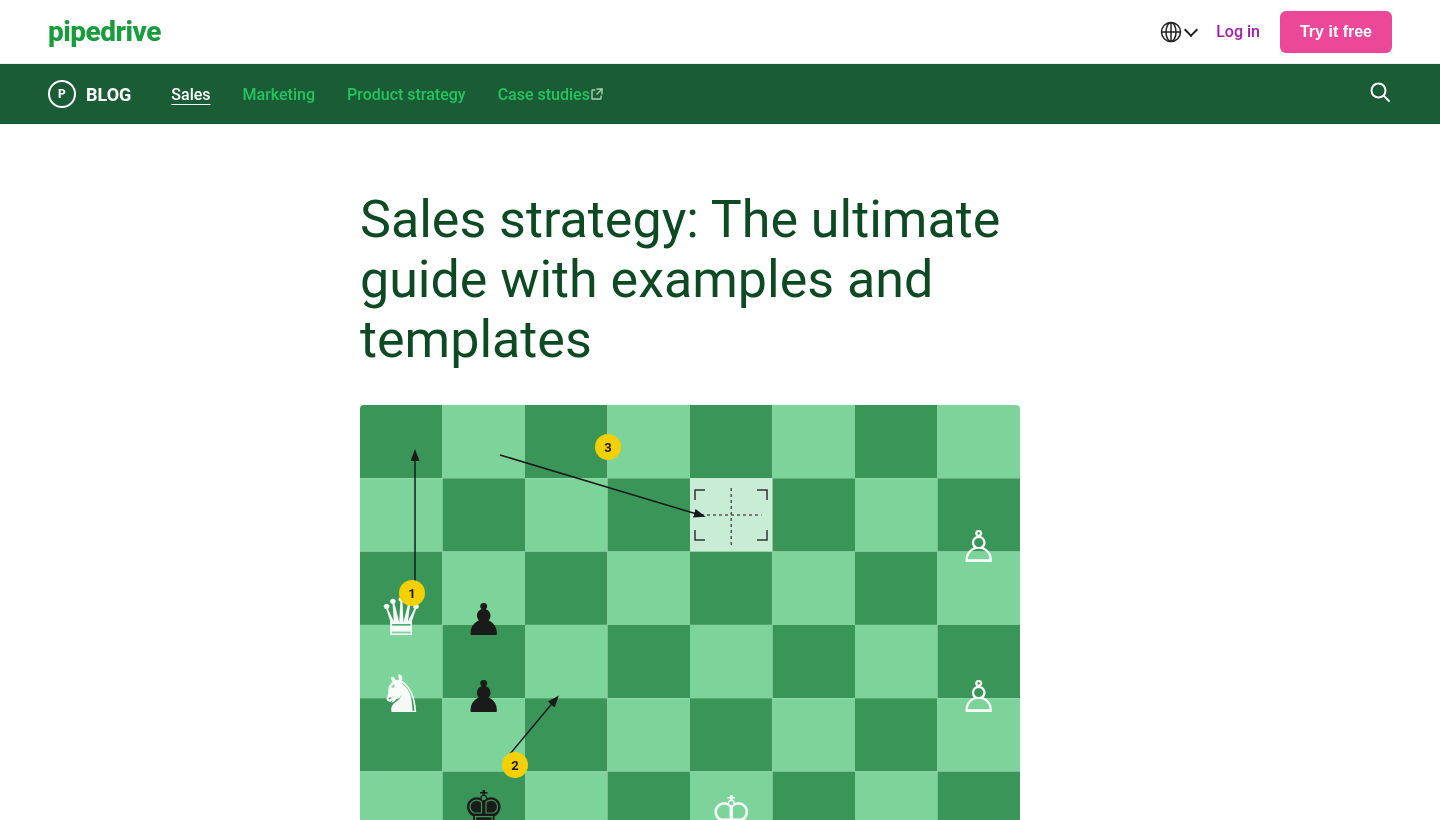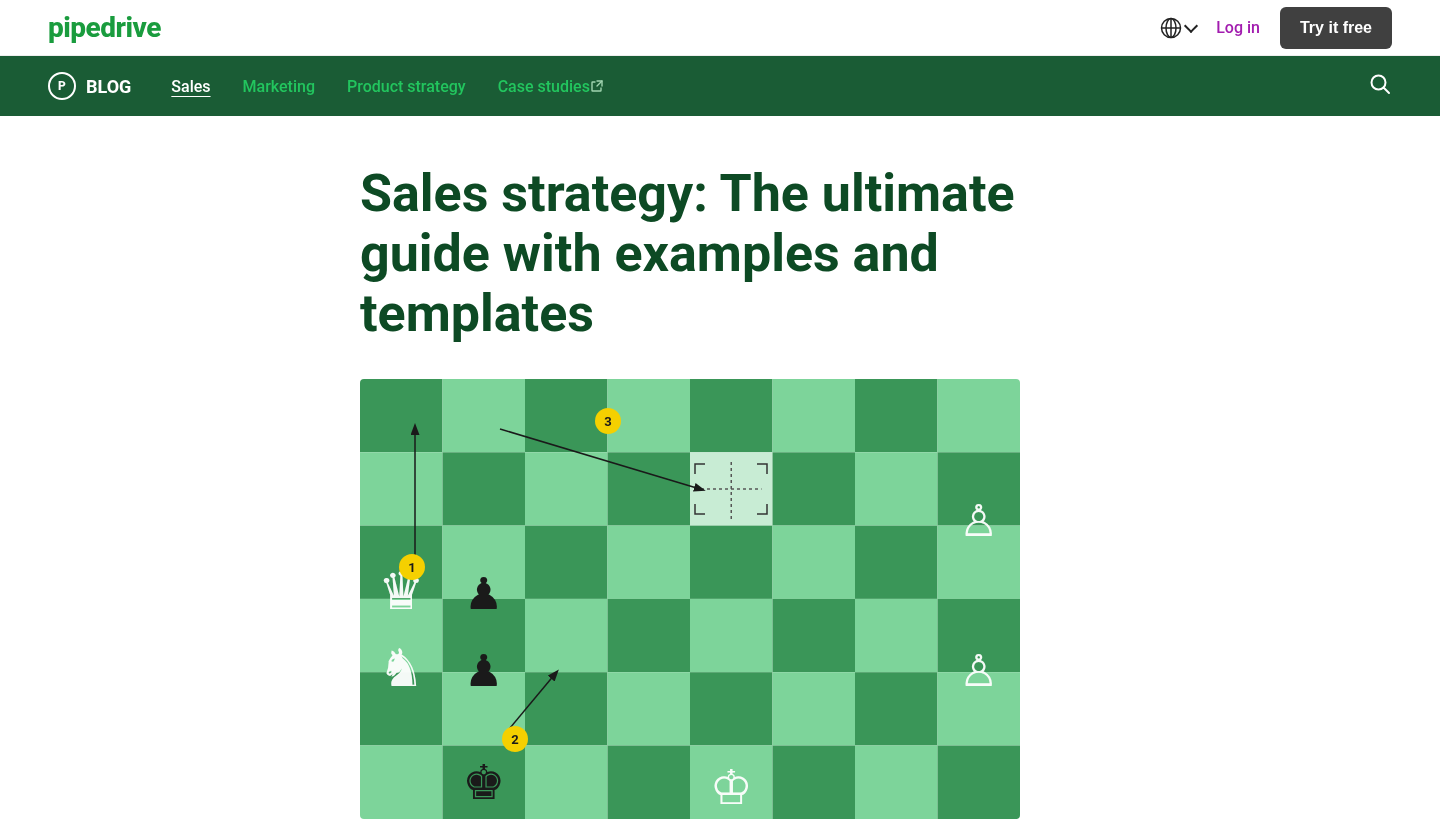--- a/index.html
+++ b/index.html
@@ -1,37 +1,37 @@
 <!DOCTYPE html>
 <html><head>
   <meta charset="utf-8">
   <style>
     * { margin: 0; padding: 0; box-sizing: border-box; }
     body { font-family: -apple-system, BlinkMacSystemFont, 'Segoe UI', Roboto, sans-serif; background: #fff; width: 1440px; min-height: 820px; overflow-x: hidden; }
 
     
     .top-nav {
       display: flex; align-items: center; justify-content: space-between;
-      padding: 0 48px; height: 56px; background: #fff;
+      padding: 0 48px; height: 64px; background: #fff;
       border-bottom: 1px solid #eee;
     }
     .nav-left { display: flex; align-items: center; gap: 36px; }
     .logo { color: #1a9c3e; font-size: 28px; font-weight: 800; letter-spacing: -0.5px; }
     .nav-links { display: flex; gap: 32px; }
     .nav-link {
       color: #222; font-size: 16px; font-weight: 500; text-decoration: none; cursor: pointer;
       display: flex; align-items: center; gap: 4px;
     }
     .nav-right { display: flex; align-items: center; gap: 20px; }
     .globe-btn {
       display: flex; align-items: center; gap: 4px; cursor: pointer; color: #222;
     }
     .login-btn { color: #a21caf; font-size: 16px; font-weight: 500; cursor: pointer; text-decoration: none; }
     .try-free-btn {
-      background: #404040; color: #fff; border: none; border-radius: 6px;
+      background: #ec4899; color: #fff; border: none; border-radius: 6px;
       padding: 12px 20px; font-size: 16px; font-weight: 600; cursor: pointer;
     }
 
     
     .blog-nav {
       background: #1a5c35; display: flex; align-items: center; justify-content: space-between;
       padding: 0 48px; height: 60px;
     }
     .blog-nav-left { display: flex; align-items: center; gap: 40px; }
     .blog-brand { display: flex; align-items: center; gap: 10px; color: #fff; font-size: 18px; font-weight: 700; }
@@ -49,22 +49,23 @@
     .blog-nav-link-external { display: flex; align-items: center; gap: 0; }
     .search-icon-btn { cursor: pointer; }
 
     
     .main-content {
       padding: 48px 48px 0 48px;
       display: flex; flex-direction: column; align-items: center;
     }
     .article-container { max-width: 720px; width: 100%; }
     .article-title {
-      color: #0d4a24; font-size: 52px; font-weight: 700; line-height: 1.15;
+      color: #0d4a24; font-size: 52px; font-weight: 400; line-height: 1.15;
       margin-bottom: 36px;
+      margin-top: 18px;
     }
 
     
     .chess-wrapper {
       width: 100%; max-width: 660px; border-radius: 4px; overflow: hidden;
       position: relative;
     }
 
     
     .chevron {

